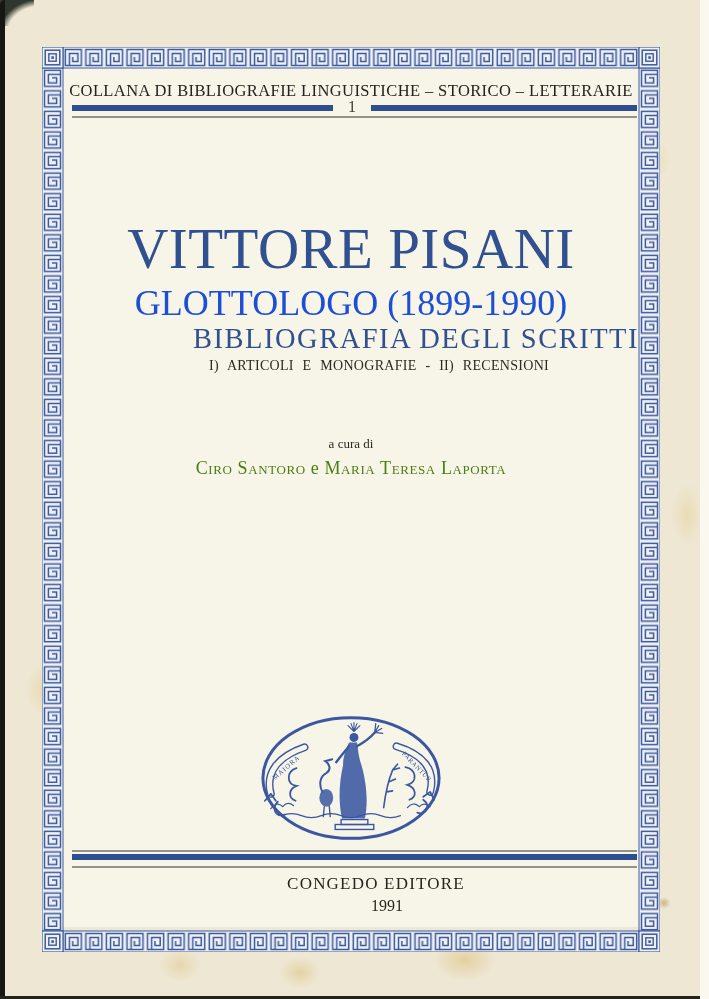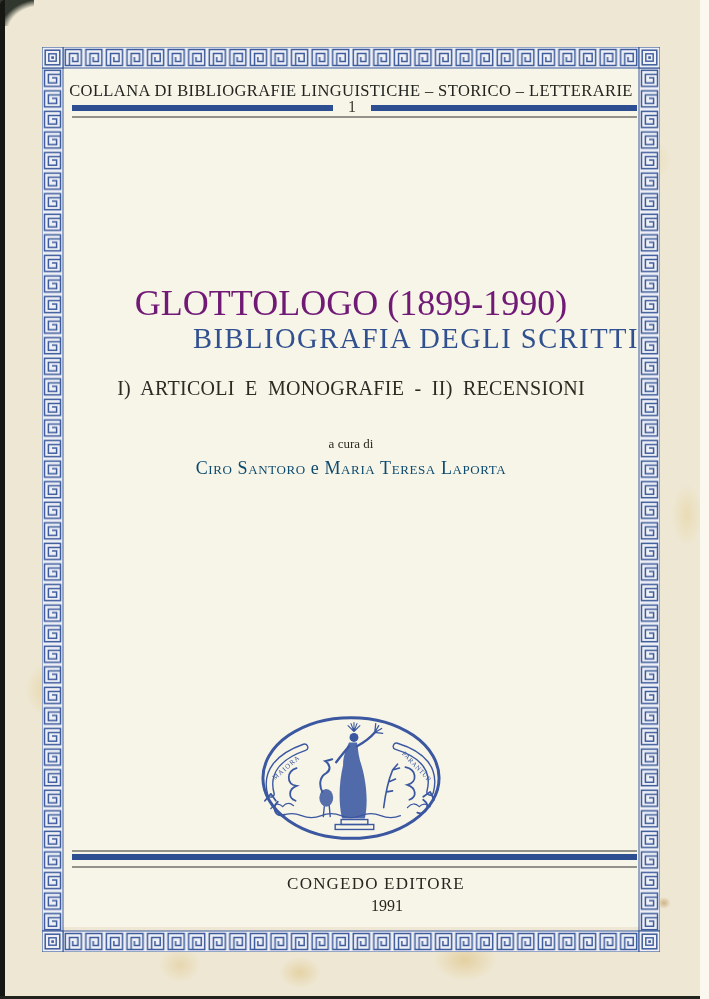--- a/index.html
+++ b/index.html
@@ -27,25 +27,25 @@
   .content{position:absolute;left:63px;top:68px;width:576px;height:859px;text-align:center;color:#23231f;}
   .content > *{position:absolute;left:0;width:100%;}
   .series-header{top:13px;font-size:16.5px;letter-spacing:.4px;color:#23231f;}
   .rule-seg{position:absolute;top:37px;height:6px;background:#2d4f91;width:auto;}
   .rule-seg.s1{left:9px;width:261px;}
   .rule-seg.s2{left:308px;width:266px;}
   .series-num{top:30px;left:270px;width:38px;font-size:16px;color:#3c3c32;}
   .hairline{position:absolute;left:9px;width:565px;height:2px;background:#92928a;}
   .hl-top{top:48px;}
   .title{top:148px;font-size:57px;letter-spacing:.5px;color:#31508f;}
-  .subtitle1{top:214px;font-size:36px;color:#701a75;}
+  .subtitle1{top:214px;font-size:36px;color:#1d4ed8;}
   .subtitle2{top:255px;font-size:28.5px;letter-spacing:1.5px;color:#31508f;text-align:right;}
-  .subtitle3{top:309px;font-size:20px;color:#2c2b23;word-spacing:5px;letter-spacing:.3px;}
+  .subtitle3{top:290px;font-size:14px;color:#2c2b23;word-spacing:5px;letter-spacing:.3px;padding-left:28px;}
   .acuradi{top:368px;font-size:13px;color:#2c2b23;}
-  .editors{top:390px;font-size:18px;font-variant:small-caps;letter-spacing:.6px;color:#0c4a6e;}
+  .editors{top:390px;font-size:18px;font-variant:small-caps;letter-spacing:.6px;color:#4d7c0f;}
   .editors .conj{font-variant:normal;}
   .emblem{top:644px;left:50%;width:188px;margin-left:-94px;}
   .hl-b1{top:782px;}
   .brule{position:absolute;top:786px;left:9px;width:565px;height:6px;background:#2d4f91;}
   .hl-b2{top:798px;}
   .publisher{top:806px;font-size:17px;letter-spacing:1.2px;color:#26261f;margin-left:25px;}
   .year{top:829px;font-size:16px;color:#26261f;margin-left:36px;}
 </style>
 </head>
 <body>
@@ -112,20 +112,21 @@
 
   <div class="content">
 
     <div class="series-header">COLLANA DI BIBLIOGRAFIE LINGUISTICHE – STORICO – LETTERARIE</div>
 
     <div class="rule-seg s1"></div>
     <div class="series-num">1</div>
     <div class="rule-seg s2"></div>
     <div class="hairline hl-top"></div>
 
+    <div class="title">VITTORE PISANI</div>
     <div class="subtitle1">GLOTTOLOGO (1899-1990)</div>
     <div class="subtitle2">BIBLIOGRAFIA DEGLI SCRITTI</div>
     <div class="subtitle3">I) ARTICOLI E MONOGRAFIE - II) RECENSIONI</div>
 
     <div class="acuradi">a cura di</div>
     <div class="editors">
       <span>Ciro Santoro</span>
       <span class="conj">e</span>
       <span>Maria Teresa Laporta</span>
     </div>

